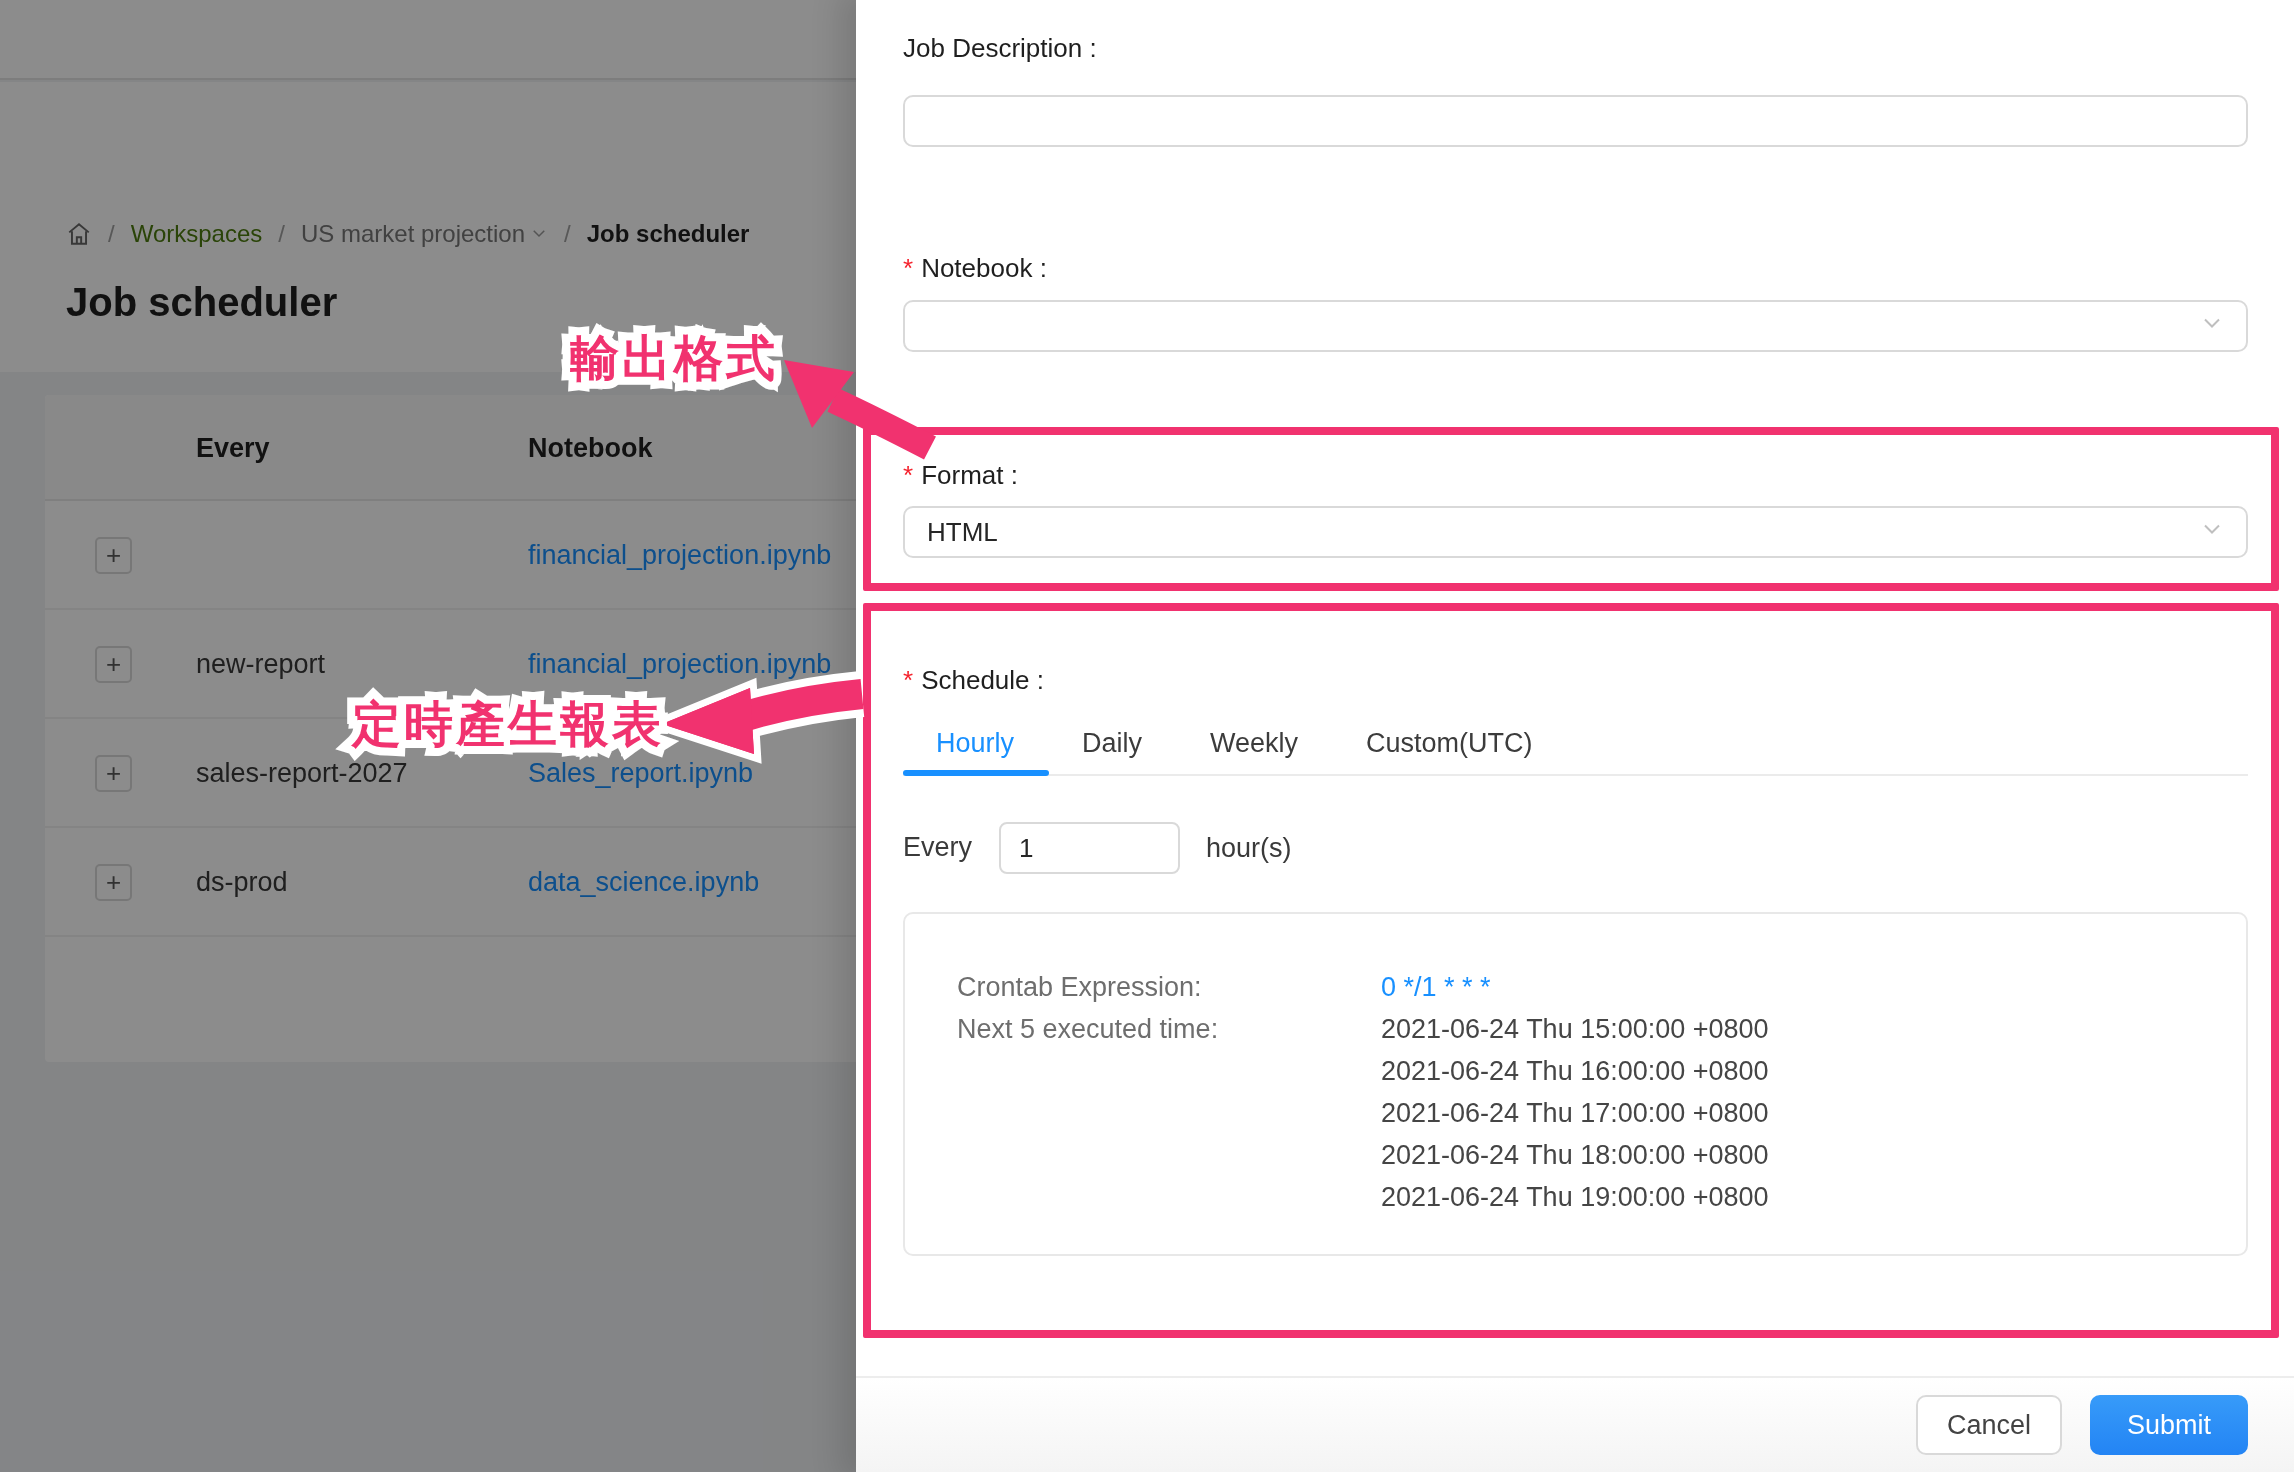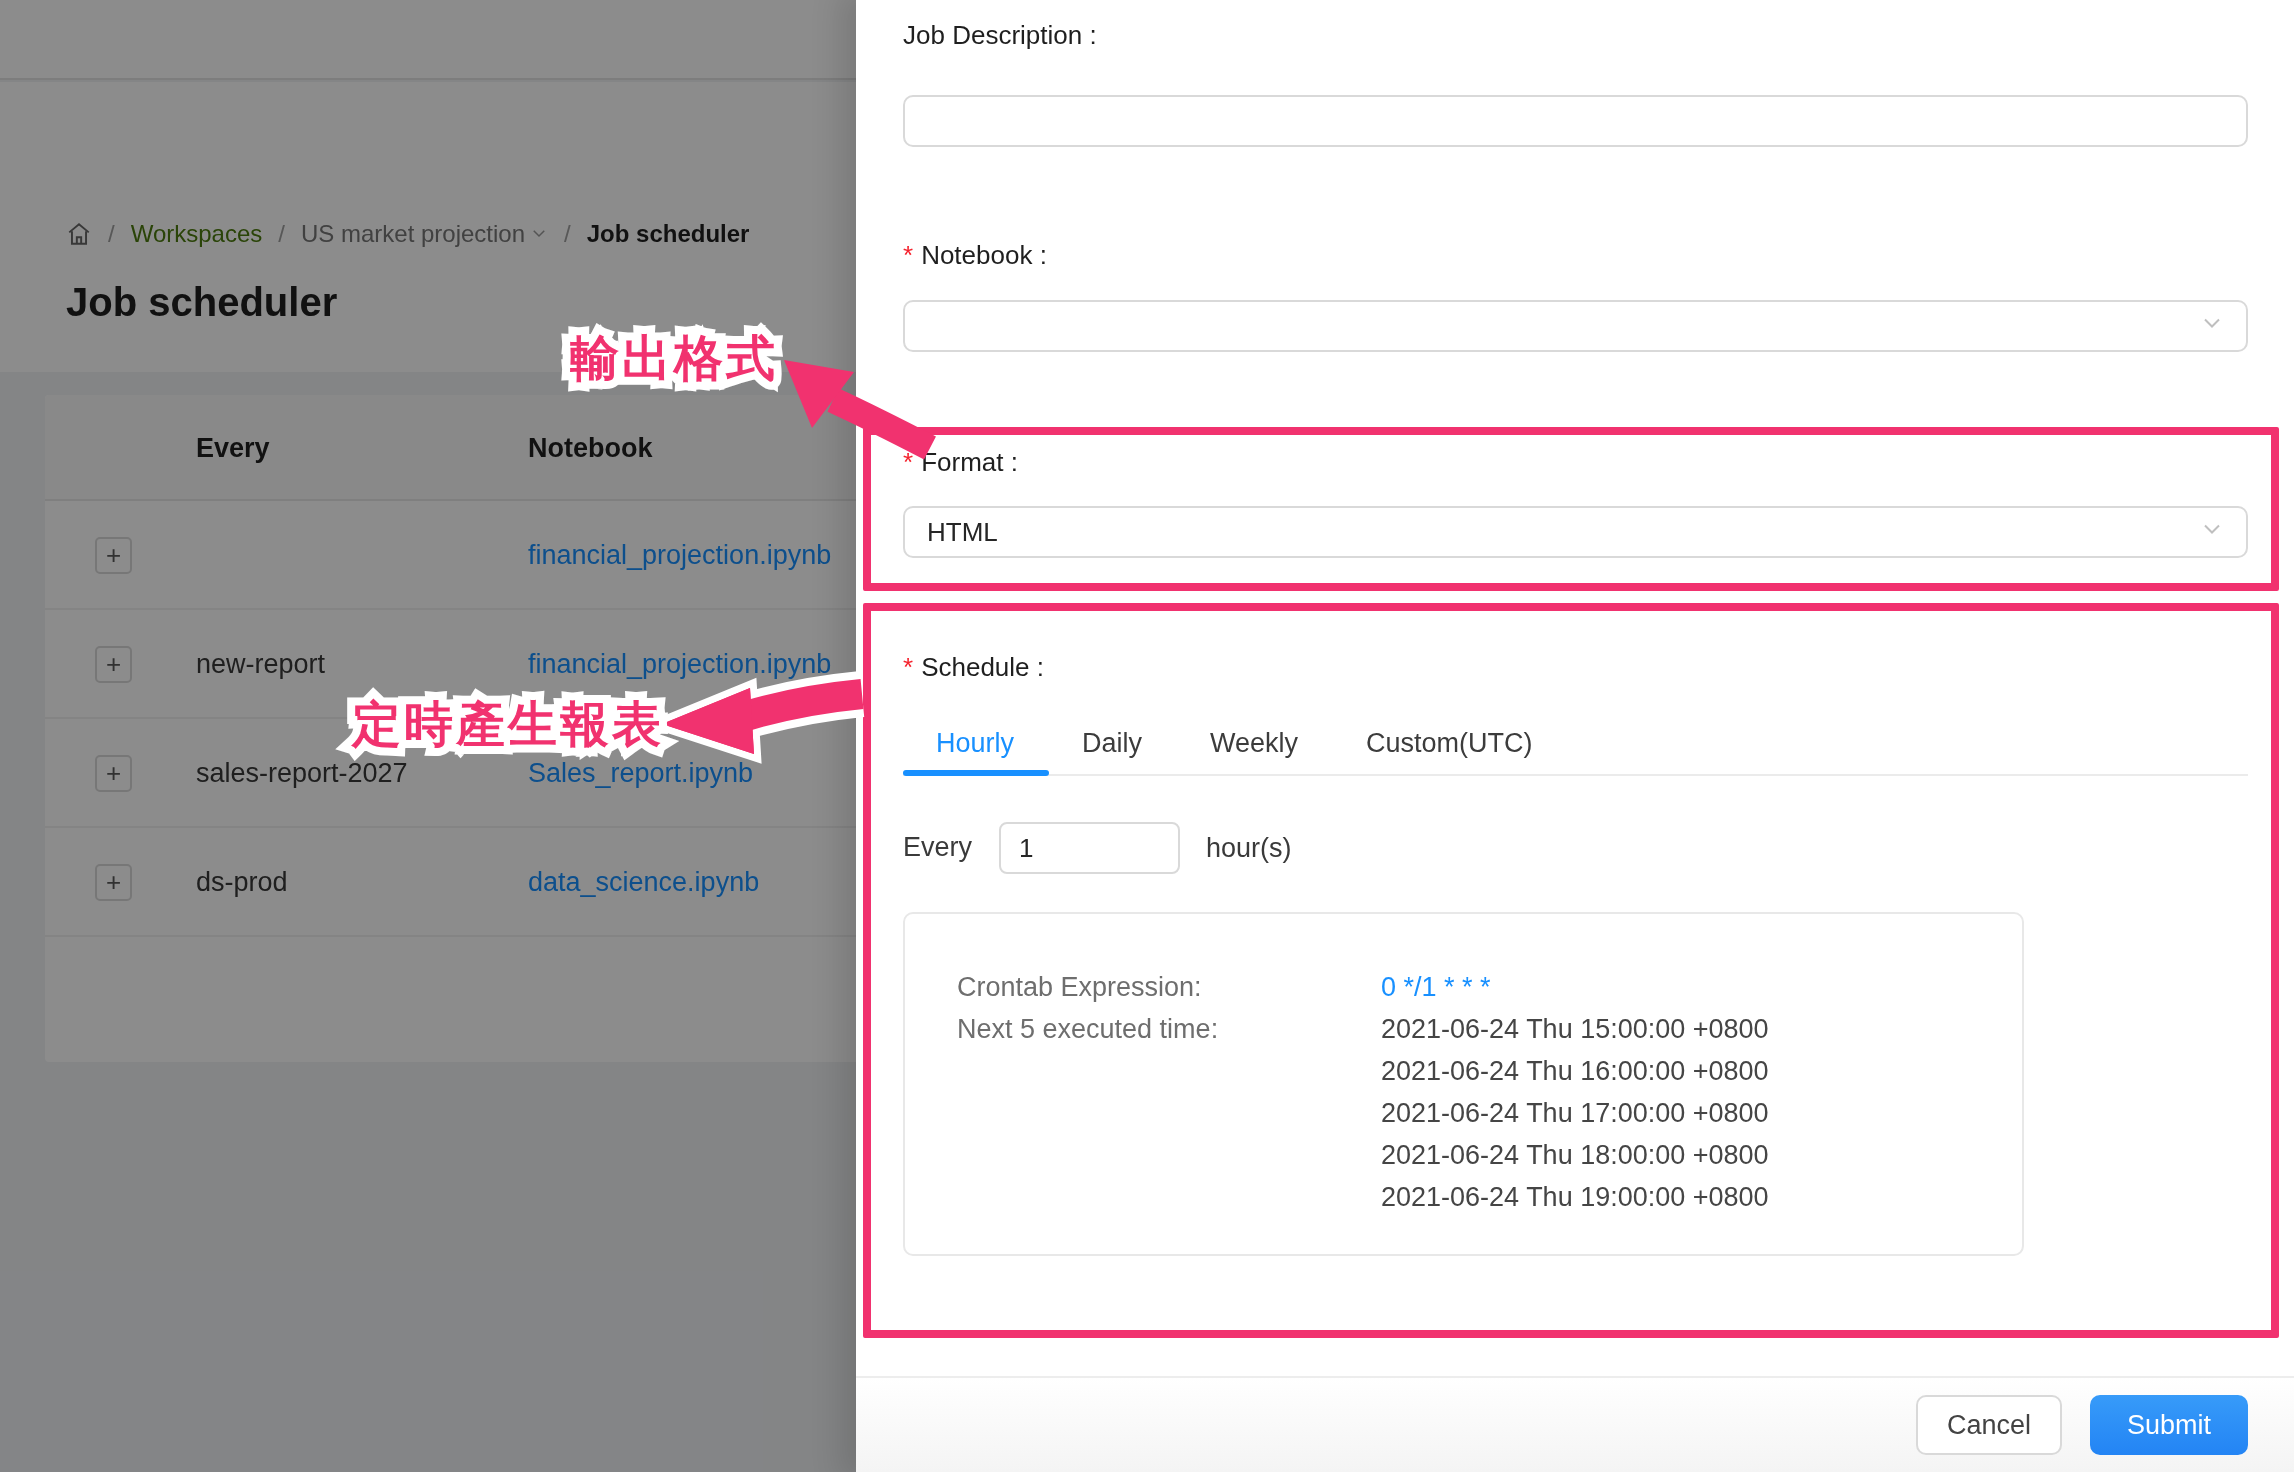--- a/index.html
+++ b/index.html
@@ -27,37 +27,37 @@
   .cell { position:absolute; top:0; height:109px; display:flex; align-items:center; font-size:27px; color:#3a3a3a; white-space:nowrap; }
   .cell-name { left:151px; }
   .cell-notebook { left:483px; }
   .cell-notebook a { color:#1890ff; text-decoration:none; cursor:pointer; }
 
   
   .mask { position:absolute; inset:0; background:rgba(0,0,0,0.45); z-index:10; }
 
   
   .drawer { position:absolute; left:856px; top:0; width:1438px; height:1472px; background:#fff; z-index:20; box-shadow:-9px 0 28px 8px rgba(0,0,0,0.12); }
-  .f-label { position:absolute; font-size:26px; color:#1f1f1f; white-space:nowrap; }
+  .f-label { position:absolute; font-size:26px; color:#1f1f1f; white-space:nowrap;margin-top:13px; }
   .req { color:#f5222d; margin-right:8px; font-size:26px; }
   .t-input, .t-select { position:absolute; left:47px; width:1345px; height:52px; border:2px solid #d9d9d9; border-radius:10px; background:#fff; font-size:26px; color:#262626; padding:0 22px; display:flex; align-items:center; }
   input.t-input { font-family:"Liberation Sans", sans-serif; outline:none; }
   .sel-chevron { position:absolute; right:22px; top:50%; transform:translateY(-50%); }
 
   .tabs { position:absolute; left:47px; top:712px; width:1345px; height:64px; border-bottom:2px solid #ebebeb; }
   .tab-row { display:flex; gap:68px; padding-left:33px; height:62px; align-items:center; }
   .tab { font-size:27px; color:#3c3c3c; cursor:pointer; }
   .tab.active { color:#1890ff; }
   .ink-bar { position:absolute; left:0; bottom:-2px; width:146px; height:6px; background:#1890ff; border-radius:3px; }
 
   .every-label { position:absolute; left:47px; top:822px; height:50px; display:flex; align-items:center; font-size:27px; color:#3a3a3a; }
   .every-input { position:absolute; left:143px; top:822px; width:181px; height:52px; border:2px solid #d9d9d9; border-radius:8px; font-size:26px; color:#262626; padding:0 18px; font-family:"Liberation Sans", sans-serif; outline:none; }
   .hours-label { position:absolute; left:350px; top:822px; height:52px; display:flex; align-items:center; font-size:27px; color:#3a3a3a; }
 
-  .cron-box { position:absolute; left:47px; top:912px; width:1121px; height:344px; border:2px solid #e8e8e8; border-radius:10px; background:#fff; }
+  .cron-box { position:absolute; left:47px; top:912px; width:1345px; height:344px; border:2px solid #e8e8e8; border-radius:10px; background:#fff; }
   .cron-labels { position:absolute; left:52px; top:52px; font-size:27px; color:#6e6e6e; line-height:42px; white-space:nowrap; }
   .cron-values { position:absolute; left:476px; top:52px; font-size:27px; color:#454545; line-height:42px; white-space:nowrap; }
   .cron-expr { color:#1890ff; }
 
   .drawer-footer { position:absolute; left:0; bottom:0; width:1438px; height:96px; background:linear-gradient(#ffffff,#f4f4f4); border-top:2px solid #ededed; display:flex; align-items:center; justify-content:flex-end; gap:28px; padding-right:46px; }
   .btn { height:60px; border-radius:10px; font-size:27px; display:flex; align-items:center; justify-content:center; cursor:pointer; }
   .btn-cancel { width:146px; background:#fff; border:2px solid #d9d9d9; color:#434343; }
   .btn-submit { width:158px; background:linear-gradient(#379bf9,#2384f4); border:none; color:#fff; }
 
   

